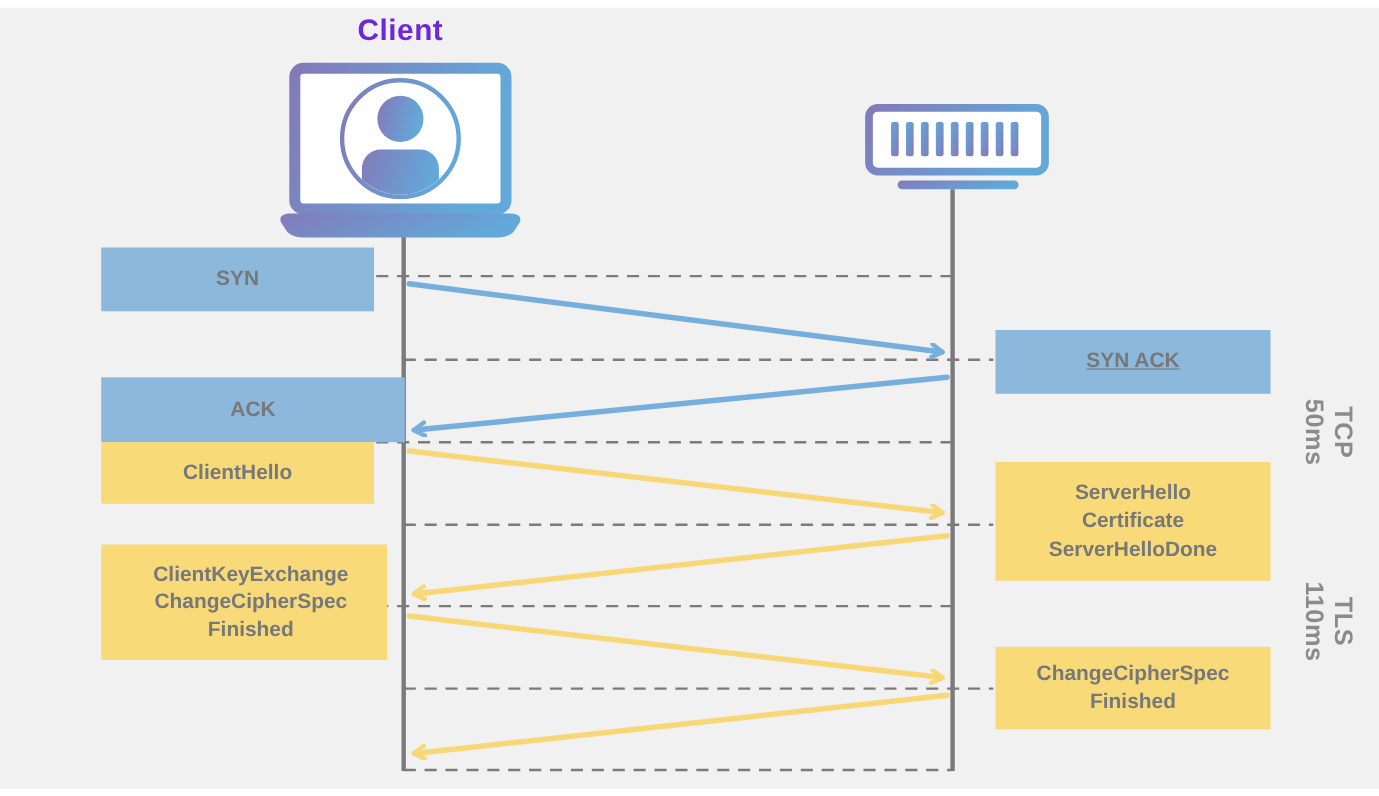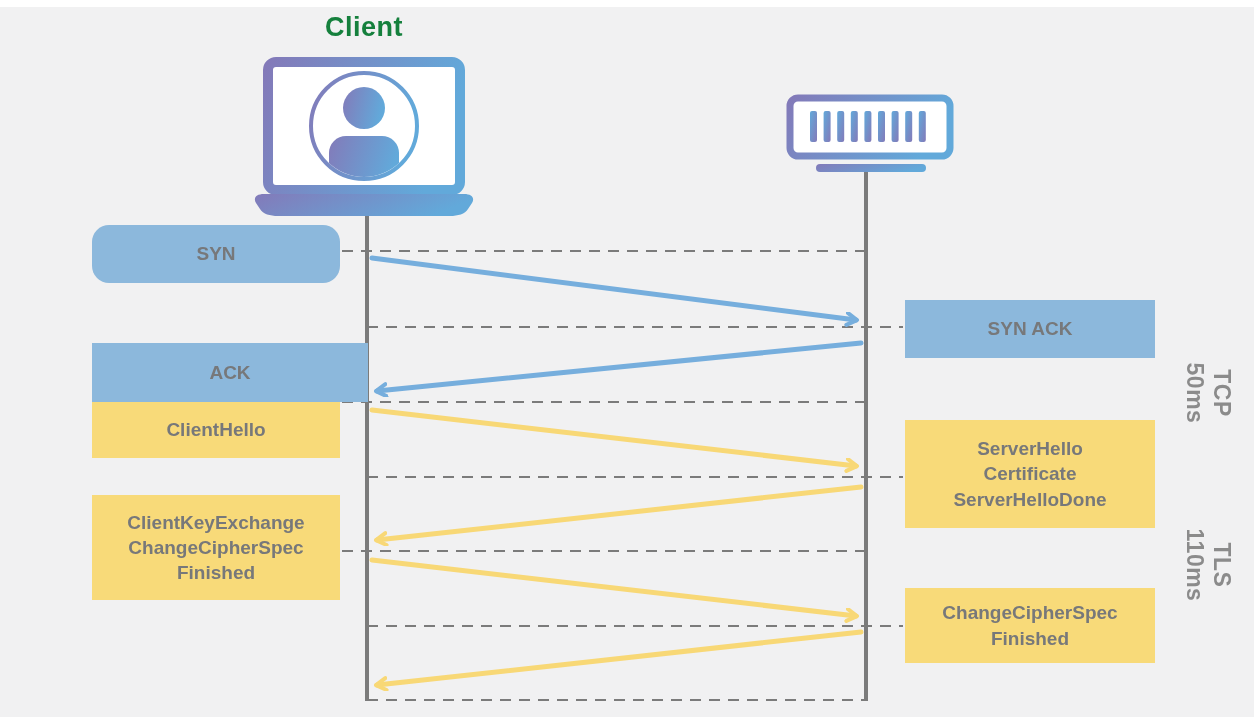--- a/index.html
+++ b/index.html
@@ -12,21 +12,21 @@
     overflow: hidden;
   }
   .band { position:absolute; left:0; width:100%; background:#ffffff; }
   .band.top { top:0; height:7px; }
   .band.bottom { bottom:0; height:7px; }
 
   .actor-label {
     position:absolute;
     font-size:27px;
     font-weight:700;
-    color:#15803d;
+    color:#6d28d9;
     text-align:center;
     letter-spacing:0.5px;
   }
   #client-label { left:264px; top:12px; width:200px; }
   #server-label { left:768px; top:52px; width:200px; }
 
   .overlay { position:absolute; left:0; top:0; }
 
   .icon { position:absolute; }
   #laptop { left:252px; top:56px; }
@@ -40,26 +40,26 @@
     text-align:center;
     font-weight:700;
     font-size:19px;
     line-height:1.32;
     color:#77787a;
     white-space:pre-line;
   }
   .msg.tcp { background:#8cb8dc; }
   .msg.tls { background:#f8da79; }
 
-  #msg-syn        { left:92px;  top:225px; width:248px; height:58px;border-radius:17px; }
-  #msg-synack     { left:905px; top:300px; width:250px; height:58px; }
+  #msg-syn        { left:92px;  top:225px; width:248px; height:58px; }
+  #msg-synack     { left:905px; top:300px; width:250px; height:58px;text-decoration:underline; }
   #msg-ack        { left:92px;  top:343px; width:276px; height:59px; }
   #msg-chello     { left:92px;  top:402px; width:248px; height:56px; }
   #msg-shello     { left:905px; top:420px; width:250px; height:108px; }
-  #msg-ckex       { left:92px;  top:495px; width:248px; height:105px; }
+  #msg-ckex       { left:92px;  top:495px; width:248px; height:105px;padding-left:12px; }
   #msg-ccs        { left:905px; top:588px; width:250px; height:75px; }
 
   .phase {
     position:absolute;
     width:80px;
     height:56px;
     transform:rotate(90deg);
     text-align:center;
     font-weight:700;
     font-size:23px;

